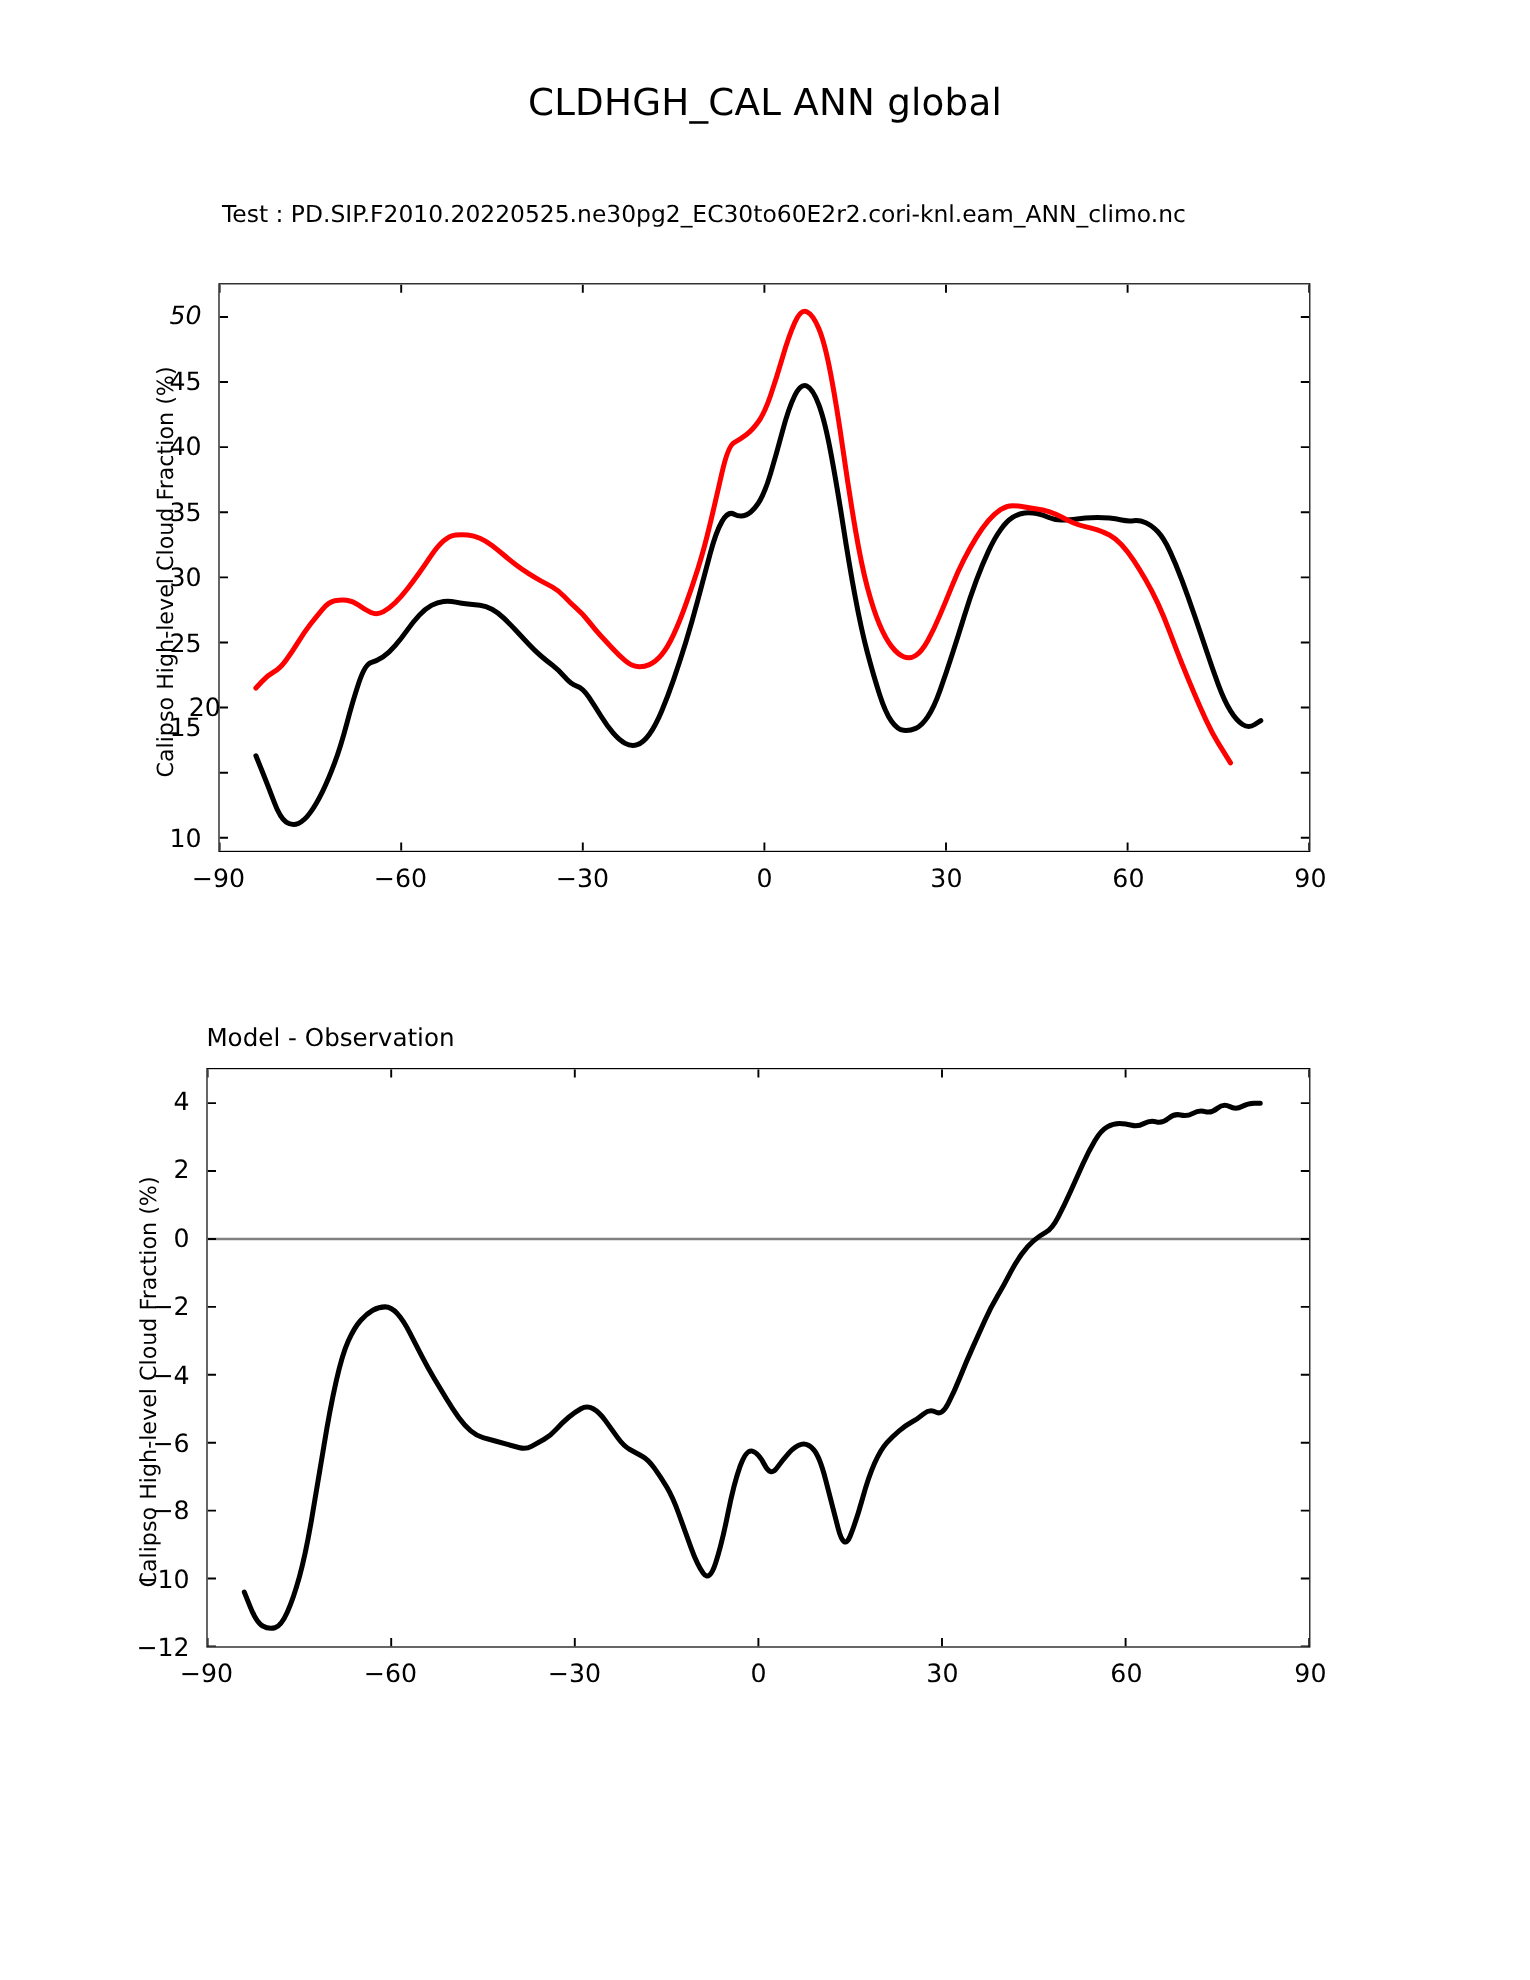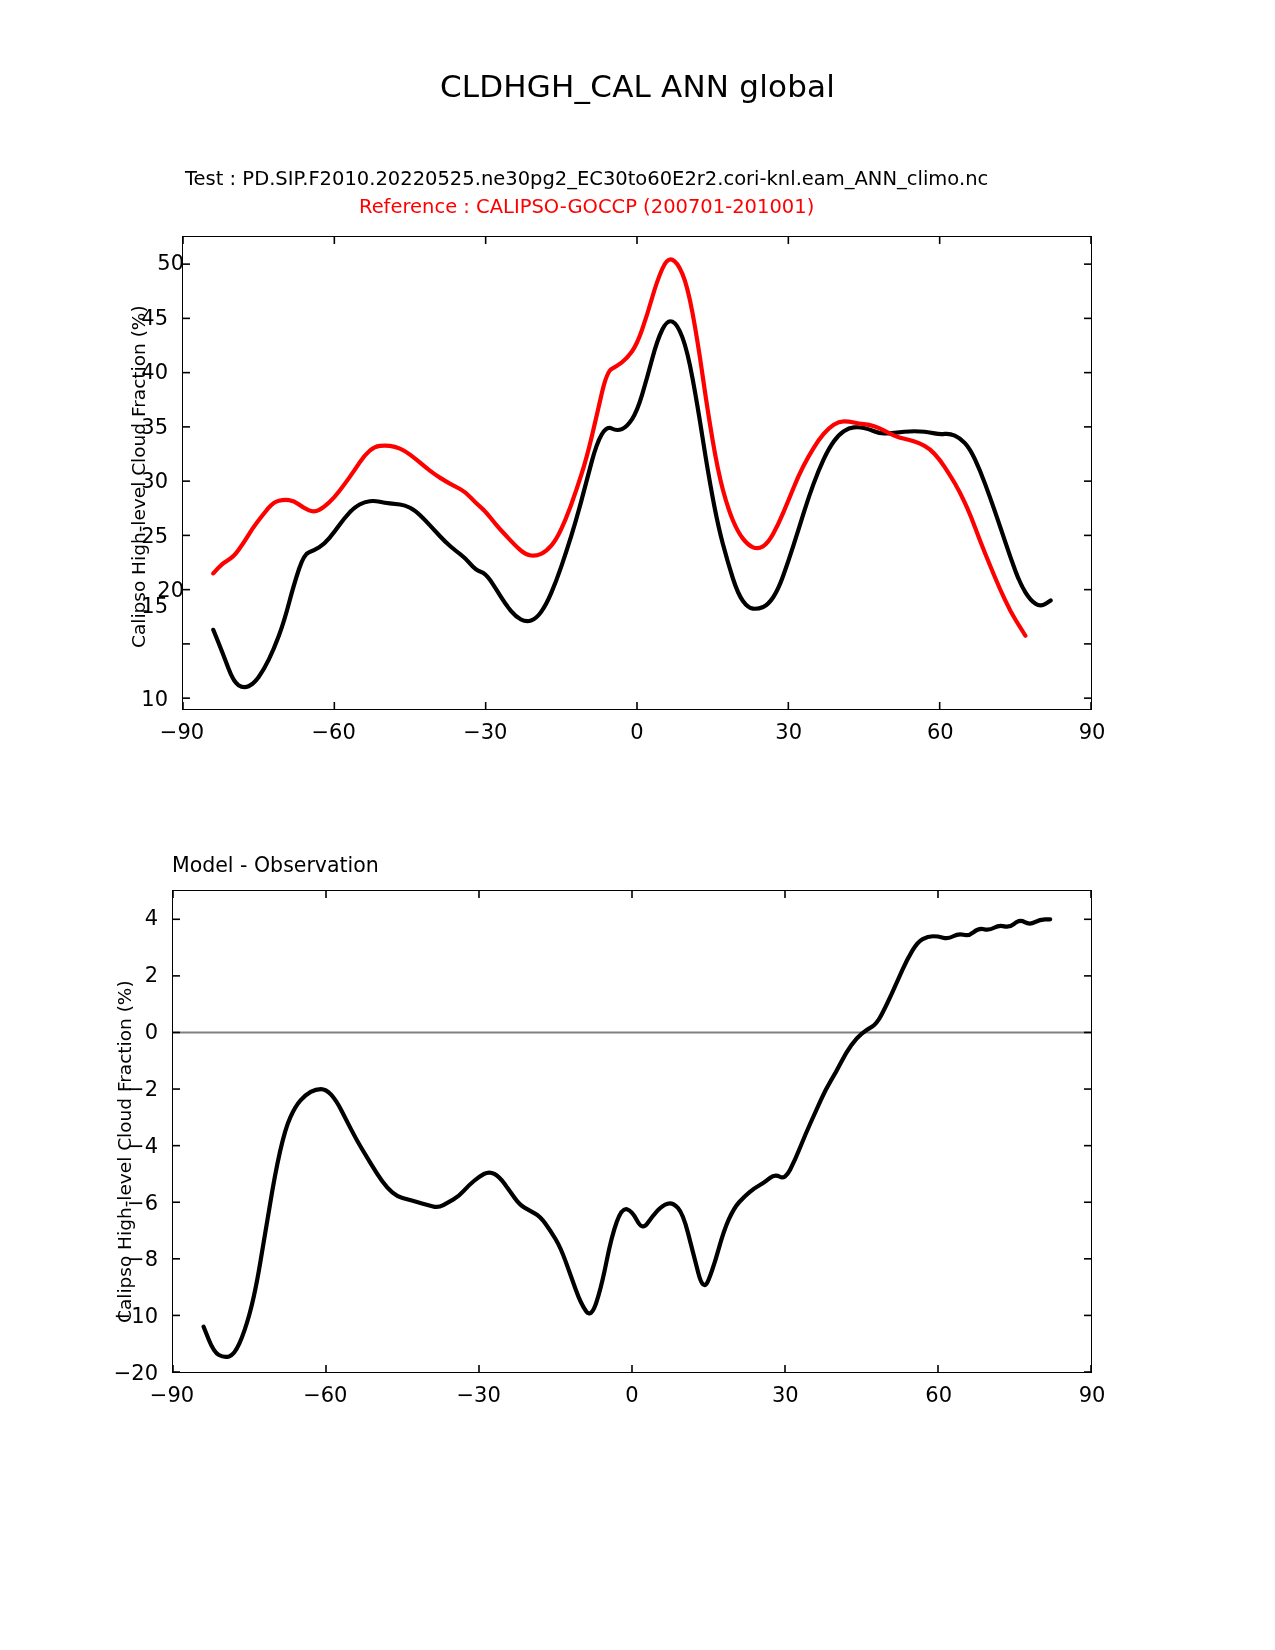--- a/index.html
+++ b/index.html
@@ -111,21 +111,20 @@
 </style>
 </head>
 <body>
 
 <div id="figure">
 
   <div class="main-title">CLDHGH_CAL ANN global</div>
 
   <div class="subtitle-block">
     <div class="sub-test">Test : PD.SIP.F2010.20220525.ne30pg2_EC30to60E2r2.cori-knl.eam_ANN_climo.nc</div>
-    <div class="sub-ref">Reference : CALIPSO-GOCCP (200701-201001)</div>
   </div>
 
   <div class="panel" id="panel-top">
     <svg class="plot-svg" id="svg-top" viewBox="0 0 910 474" preserveAspectRatio="none">
         <line x1="0" y1="0" x2="0" y2="7" stroke="#000" stroke-width="1.6"></line>
         <line x1="0" y1="474" x2="0" y2="467" stroke="#000" stroke-width="1.6"></line>
         <line x1="151.66666666666666" y1="0" x2="151.66666666666666" y2="7" stroke="#000" stroke-width="1.6"></line>
         <line x1="151.66666666666666" y1="474" x2="151.66666666666666" y2="467" stroke="#000" stroke-width="1.6"></line>
         <line x1="303.3333333333333" y1="0" x2="303.3333333333333" y2="7" stroke="#000" stroke-width="1.6"></line>
         <line x1="303.3333333333333" y1="474" x2="303.3333333333333" y2="467" stroke="#000" stroke-width="1.6"></line>
@@ -169,21 +168,21 @@
       <div class="tick-label xtick" style="left: 940.333px; top: 720px;">60</div>
       <div class="tick-label xtick" style="left: 1092px; top: 720px;">90</div>
       <div class="tick-label ytick" style="left: 168px; top: 699.103px; width: 70px; margin-left: -70px;">10</div>
       <div class="tick-label ytick" style="left: 168px; top: 606px; width: 70px; margin-left: -70px;">15</div>
       <div class="tick-label ytick" style="left: 184px; top: 590.138px; width: 70px; margin-left: -70px;">20</div>
       <div class="tick-label ytick" style="left: 168px; top: 535.655px; width: 70px; margin-left: -70px;">25</div>
       <div class="tick-label ytick" style="left: 168px; top: 481.172px; width: 70px; margin-left: -70px;">30</div>
       <div class="tick-label ytick" style="left: 168px; top: 426.69px; width: 70px; margin-left: -70px;">35</div>
       <div class="tick-label ytick" style="left: 168px; top: 372.207px; width: 70px; margin-left: -70px;">40</div>
       <div class="tick-label ytick" style="left: 168px; top: 317.724px; width: 70px; margin-left: -70px;">45</div>
-      <div class="tick-label ytick" style="left: 184px; top: 263.241px; width: 70px; margin-left: -70px;">50</div>
+      <div class="tick-label ytick" style="left: 168px; top: 263.241px; width: 70px; margin-left: -70px; font-style: italic;">50</div>
     </div>
 
   <div class="panel-title">Model - Observation</div>
   <div class="panel" id="panel-bottom">
     <svg class="plot-svg" id="svg-bottom" viewBox="0 0 920 483" preserveAspectRatio="none">
         <line x1="0" x2="920" y1="142.05882352941177" y2="142.05882352941177" stroke="#808080" stroke-width="2"></line>
         <line x1="0" y1="0" x2="0" y2="7" stroke="#000" stroke-width="1.6"></line>
         <line x1="0" y1="483" x2="0" y2="476" stroke="#000" stroke-width="1.6"></line>
         <line x1="153.33333333333331" y1="0" x2="153.33333333333331" y2="7" stroke="#000" stroke-width="1.6"></line>
         <line x1="153.33333333333331" y1="483" x2="153.33333333333331" y2="476" stroke="#000" stroke-width="1.6"></line>
@@ -220,21 +219,21 @@
   </div>
   <div class="axis-label-y" id="ylabel-bottom">Calipso High-level Cloud Fraction (%)</div>
   <div id="ticks-bottom">
       <div class="tick-label xtick" style="left: 172px; top: 1383px;">−90</div>
       <div class="tick-label xtick" style="left: 325.333px; top: 1383px;">−60</div>
       <div class="tick-label xtick" style="left: 478.667px; top: 1383px;">−30</div>
       <div class="tick-label xtick" style="left: 632px; top: 1383px;">0</div>
       <div class="tick-label xtick" style="left: 785.333px; top: 1383px;">30</div>
       <div class="tick-label xtick" style="left: 938.667px; top: 1383px;">60</div>
       <div class="tick-label xtick" style="left: 1092px; top: 1383px;">90</div>
-      <div class="tick-label ytick" style="left: 158px; top: 1373px; width: 70px; margin-left: -70px;">−20</div>
+      <div class="tick-label ytick" style="left: 158px; top: 1373px; width: 70px; margin-left: -70px;">−12</div>
       <div class="tick-label ytick" style="left: 158px; top: 1316.18px; width: 70px; margin-left: -70px;">−10</div>
       <div class="tick-label ytick" style="left: 158px; top: 1259.35px; width: 70px; margin-left: -70px;">−8</div>
       <div class="tick-label ytick" style="left: 158px; top: 1202.53px; width: 70px; margin-left: -70px;">−6</div>
       <div class="tick-label ytick" style="left: 158px; top: 1145.71px; width: 70px; margin-left: -70px;">−4</div>
       <div class="tick-label ytick" style="left: 158px; top: 1088.88px; width: 70px; margin-left: -70px;">−2</div>
       <div class="tick-label ytick" style="left: 158px; top: 1032.06px; width: 70px; margin-left: -70px;">0</div>
       <div class="tick-label ytick" style="left: 158px; top: 975.235px; width: 70px; margin-left: -70px;">2</div>
       <div class="tick-label ytick" style="left: 158px; top: 918.412px; width: 70px; margin-left: -70px;">4</div>
     </div>
 

